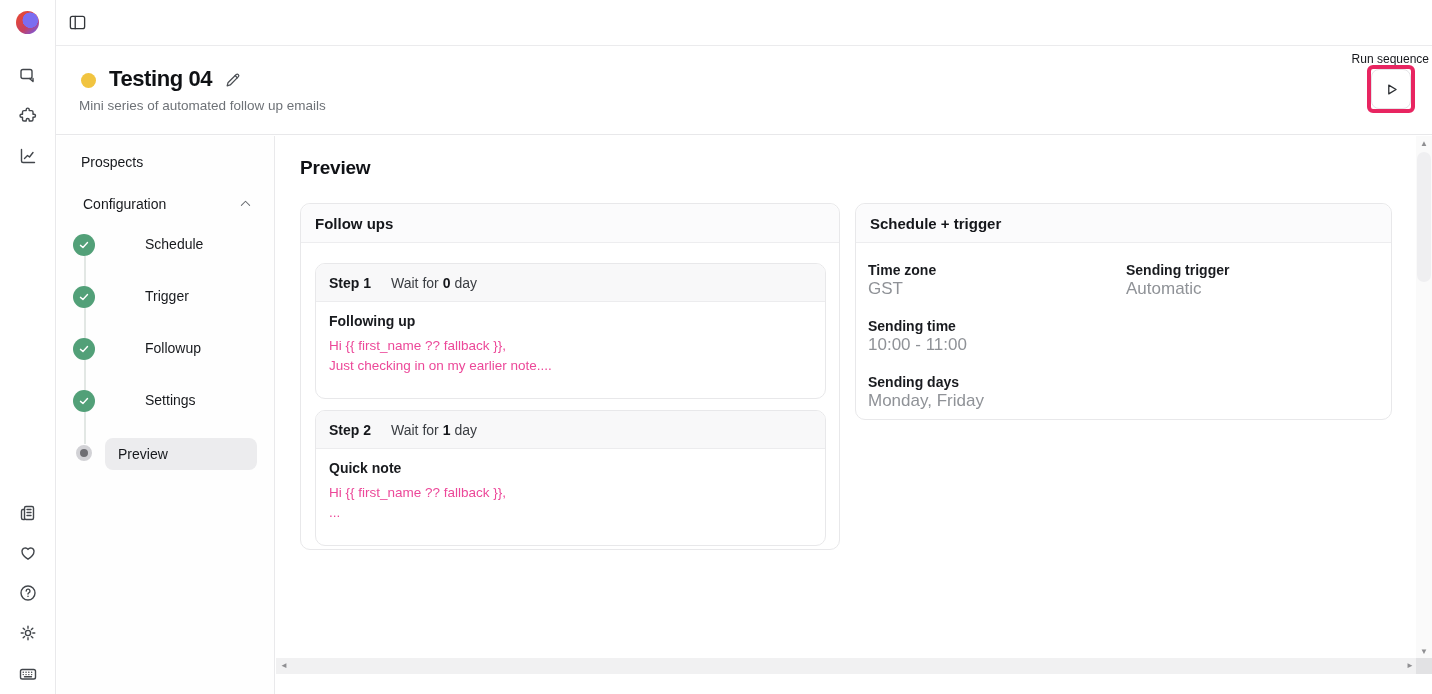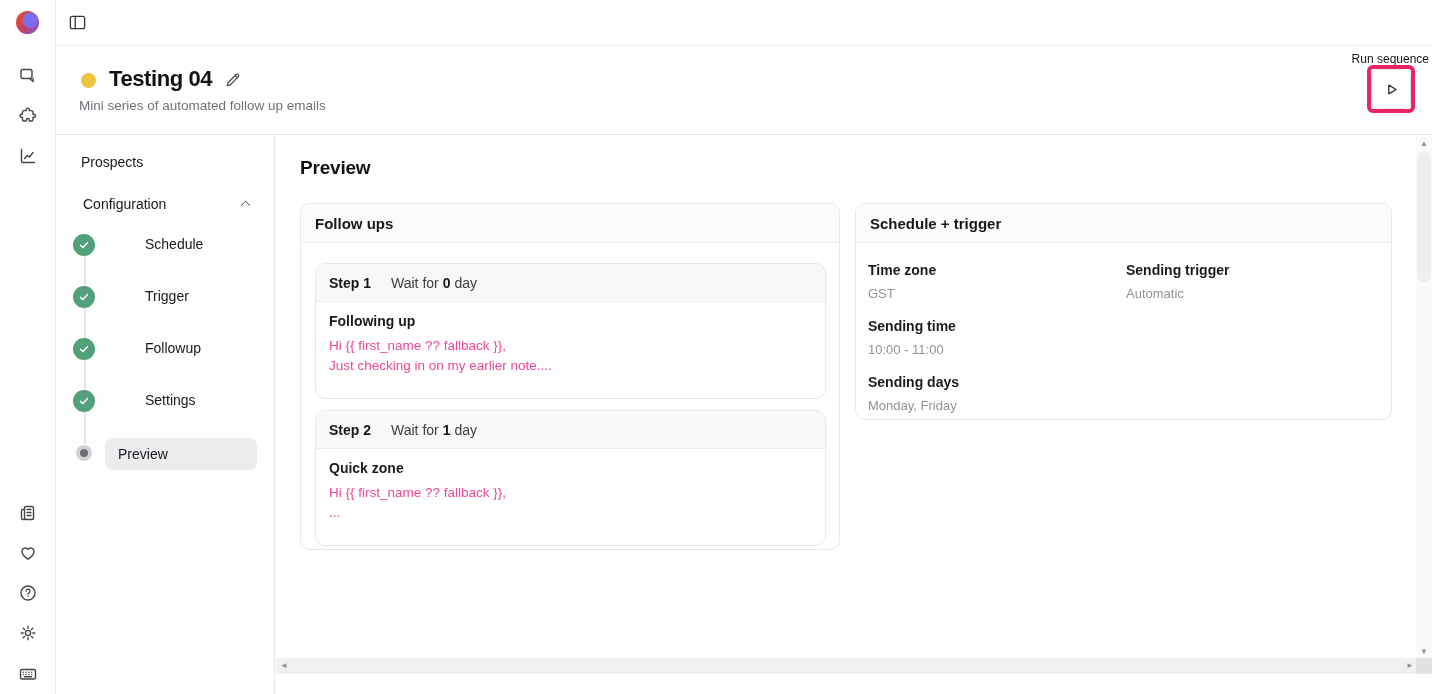--- a/index.html
+++ b/index.html
@@ -65,21 +65,21 @@
                      align-items:center; padding:0 13px; font-size:14px; }
   .stepcard-header .slabel { font-weight:700; color:#15171b; margin-right:20px; }
   .stepcard-header .wait { color:#3a3d42; }
   .stepcard-header .wait b { margin:0 4px; color:#15171b; }
   .stepcard-body { padding:11px 13px; }
   .subject { font-size:14px; font-weight:600; color:#191b1f; margin-bottom:7px; }
   .gline { font-size:13.5px; color:#ec4899; line-height:20px; }
 
   .field { position:absolute; width:250px; }
   .flabel { font-size:14px; font-weight:600; color:#191b1f; }
-  .fvalue { font-size:13px; color:#8f9297; margin-top:8px; }
+  .fvalue { font-size:17px; color:#8f9297; margin-top:1px; }
   #field-0 { left:12px;  top:58px; }
   #field-1 { left:270px; top:58px; }
   #field-2 { left:12px;  top:114px; }
   #field-3 { left:12px;  top:170px; }
 
   
   #vscroll { left:1416px; top:136px; width:16px; height:522px; background:#fafafa; }
   #vthumb  { left:1417px; top:152px; width:14px; height:130px; background:#efeff1; border-radius:7px; }
   #hscroll { left:276px; top:658px; width:1140px; height:16px; background:#f1f1f2; }
   #scroll-corner { left:1416px; top:658px; width:16px; height:16px; background:#e2e2e4; }
@@ -248,21 +248,21 @@
       <div class="gline">Just checking in on my earlier note....</div>
     </div>
   </div>
 
   <div id="stepcard-1" class="stepcard">
     <div class="stepcard-header">
       <span class="slabel">Step 2</span>
       <span class="wait"><span>Wait for</span><b>1</b><span>day</span></span>
     </div>
     <div class="stepcard-body">
-      <div class="subject">Quick zone</div>
+      <div class="subject">Quick note</div>
       <div class="gline">Hi {{ first_name ?? fallback }},</div>
       <div class="gline">...</div>
     </div>
   </div>
 </div>
 
 <div id="schedule-card" class="card abs">
   <div class="card-header">Schedule + trigger</div>
   <div id="field-0" class="field">
     <div class="flabel">Time zone</div>

